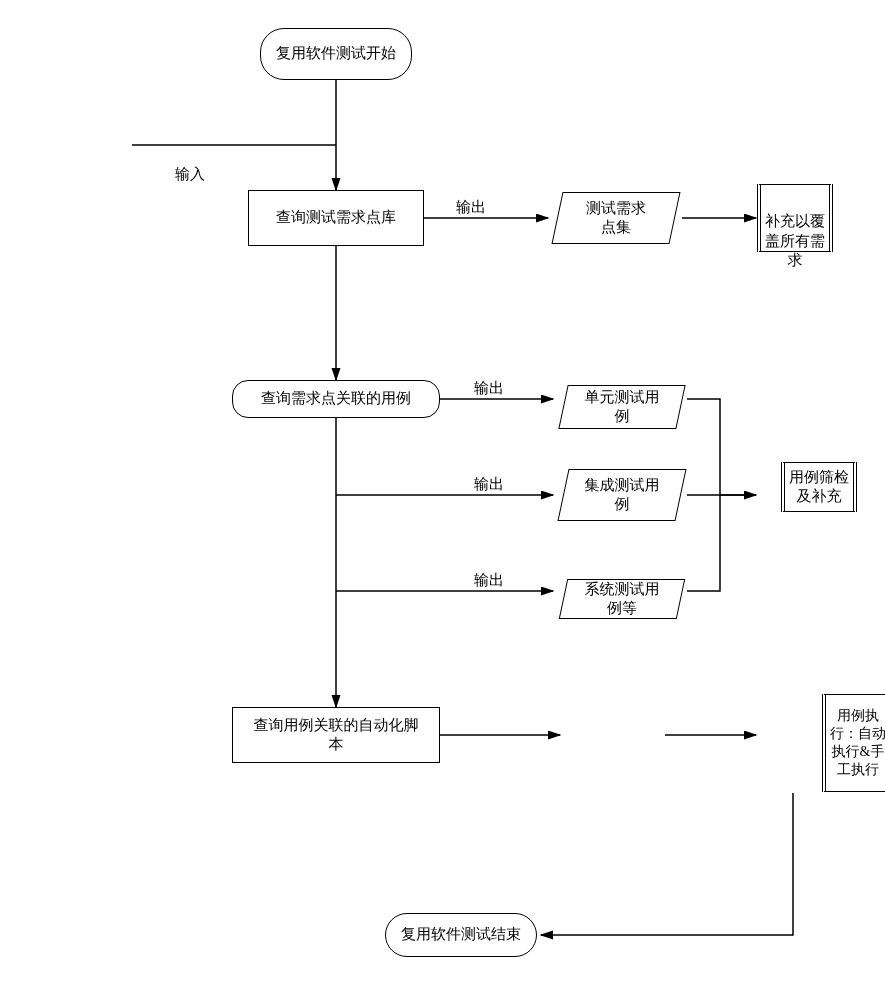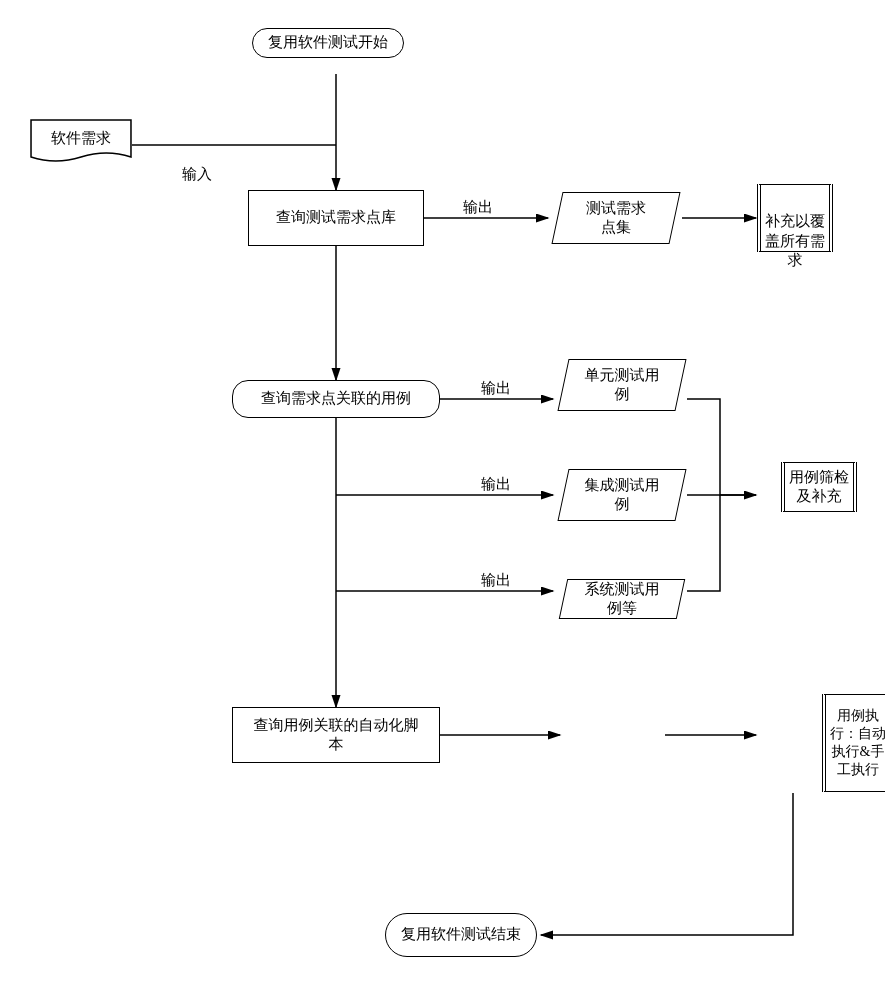--- a/index.html
+++ b/index.html
@@ -70,21 +70,20 @@
     border-left: 4px double #000;
     border-right: 4px double #000;
     border-top: 1.5px solid #000;
     border-bottom: 1.5px solid #000;
   }
   .label {
     position: absolute;
     font-size: 15px;
     background: transparent;
     border: none;
-    margin-left: 7px;
   }
   svg.overlay {
     position: absolute;
     left: 0; top: 0;
     width: 885px;
     height: 1000px;
     pointer-events: none;
   }
 </style>
 </head>
@@ -123,32 +122,24 @@
 
     <line x1="336" y1="665" x2="336" y2="707" stroke="#000" stroke-width="1.5" marker-end="url(#arrow)"></line>
 
     <line x1="440" y1="735" x2="560" y2="735" stroke="#000" stroke-width="1.5" marker-end="url(#arrow)"></line>
 
     <line x1="665" y1="735" x2="756" y2="735" stroke="#000" stroke-width="1.5" marker-end="url(#arrow)"></line>
 
     <polyline points="793,793 793,935 541,935" fill="none" stroke="#000" stroke-width="1.5" marker-end="url(#arrow)"></polyline>
   </svg>
 
-  <div class="node terminator" style="left:252px; top:28px; width:152px; height:30px;">
+  <div class="node terminator" style="left:260px; top:28px; width:152px; height:52px;">
     <span>复用软件测试开始</span>
   </div>
 
-  <div class="doc-wrap" style="left:30px; top:119px; width:102px; height:48px;">
-    <svg viewBox="0 0 100 48" preserveAspectRatio="none">
-      <path d="M1 1 H99 V38 Q75 30 50 38 T1 38 Z" fill="#fff" stroke="#000" stroke-width="1.5"></path>
-    </svg>
-    <div class="doc-text" style="padding-bottom:10px;">
-      <span>软件需求</span>
-    </div>
-  </div>
 
   <div class="label" style="left:175px; top:165px;">输入</div>
 
   <div class="node" style="left:248px; top:190px; width:176px; height:56px;">
     <span>查询测试需求点库</span>
   </div>
 
   <div class="label" style="left:456px; top:198px;">输出</div>
 
   <div class="para-wrap" style="left:557px; top:192px; width:118px; height:52px;">
@@ -164,21 +155,21 @@
   </div>
 
   <div class="node" style="left:232px; top:380px; width:208px; height:38px;border-radius:16px;">
     <span>查询需求点关联的用例</span>
   </div>
 
   <div class="label" style="left:474px; top:379px;">输出</div>
   <div class="label" style="left:474px; top:475px;">输出</div>
   <div class="label" style="left:474px; top:571px;">输出</div>
 
-  <div class="para-wrap" style="left:563px; top:359px; width:118px; height:52px;">
+  <div class="para-wrap" style="left:563px; top:385px; width:118px; height:44px;">
     <div class="para-shape"></div>
     <div class="para-text" style="white-space:pre;">单元测试用
 例</div>
   </div>
 
   <div class="para-wrap" style="left:563px; top:469px; width:118px; height:52px;">
     <div class="para-shape"></div>
     <div class="para-text" style="white-space:pre;">集成测试用
 例</div>
   </div>

